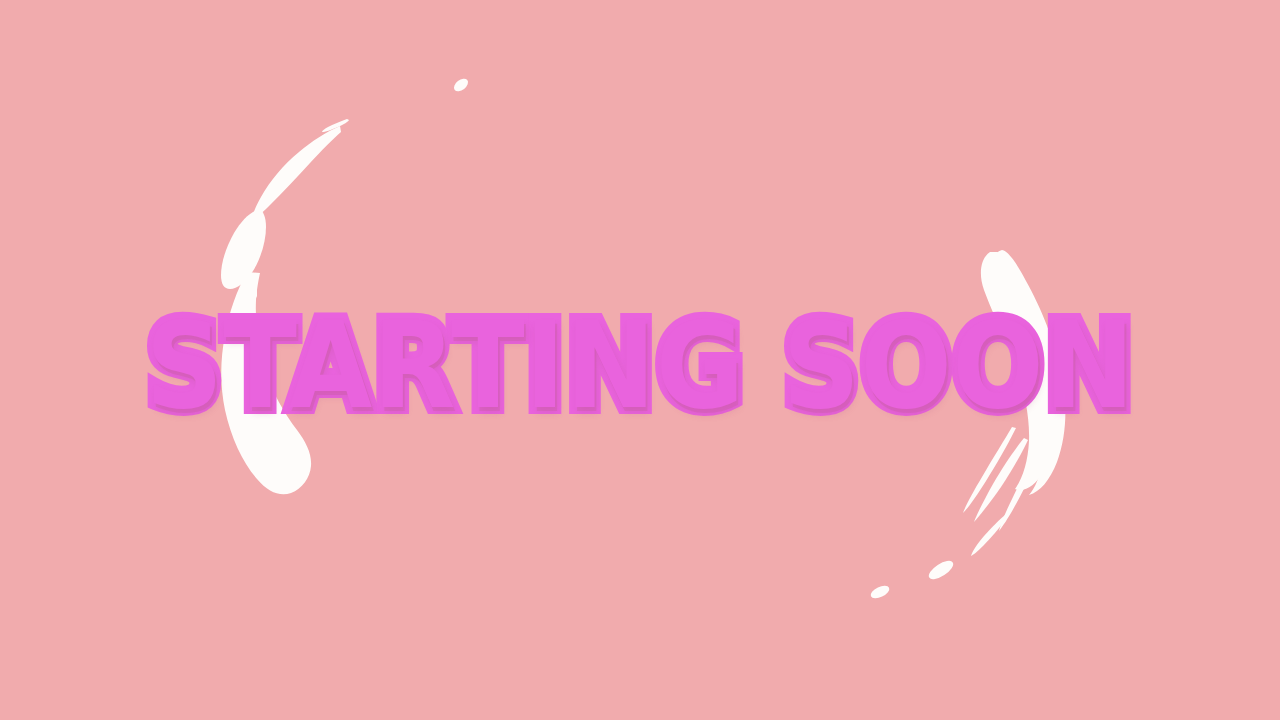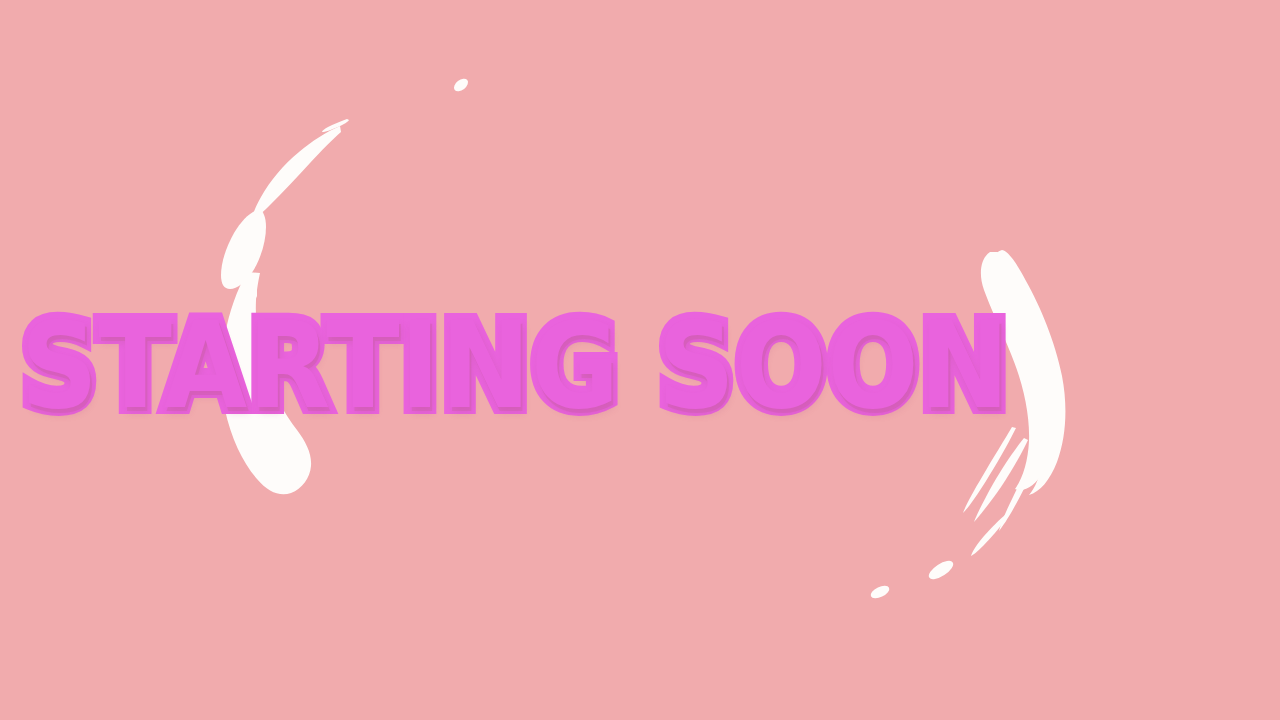--- a/index.html
+++ b/index.html
@@ -40,21 +40,21 @@
 
   
   .headline-wrap {
     position: absolute;
     left: 0;
     top: 0;
     width: 1280px;
     height: 720px;
     display: flex;
     align-items: center;
-    justify-content: flex-start;
+    justify-content: center;
   }
 
   .headline {
     position: relative;
     top: 6px;
     font-family: "DejaVu Sans", sans-serif;
     font-weight: 700;
     font-size: 112px;
     line-height: 1;
     letter-spacing: 0.5px;

